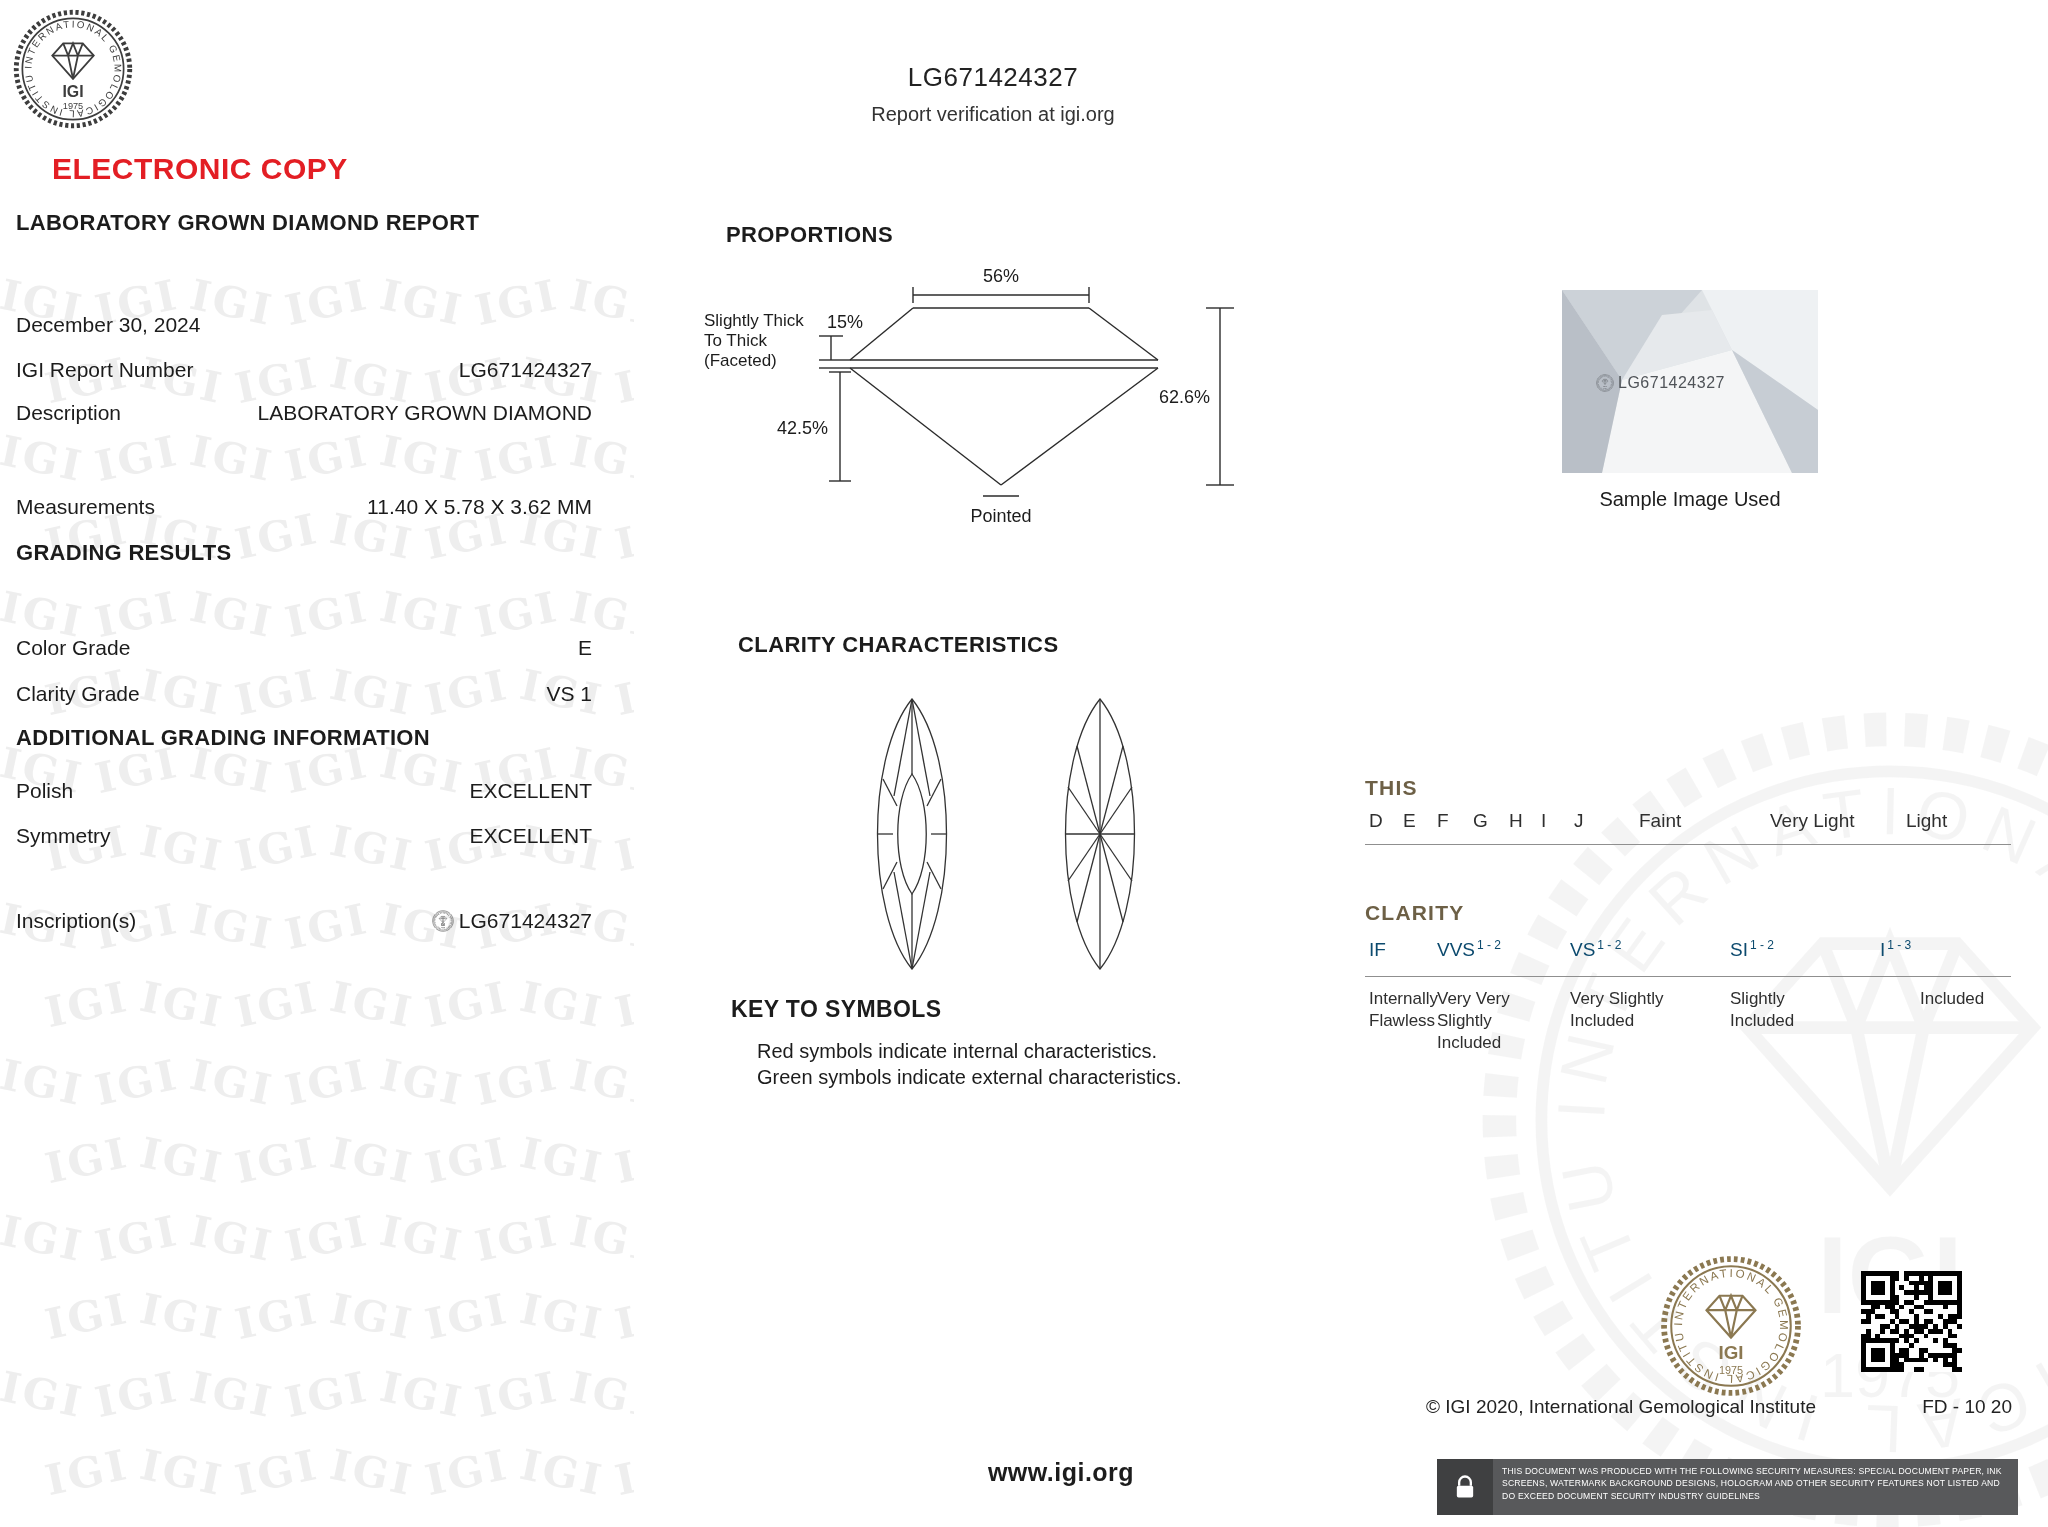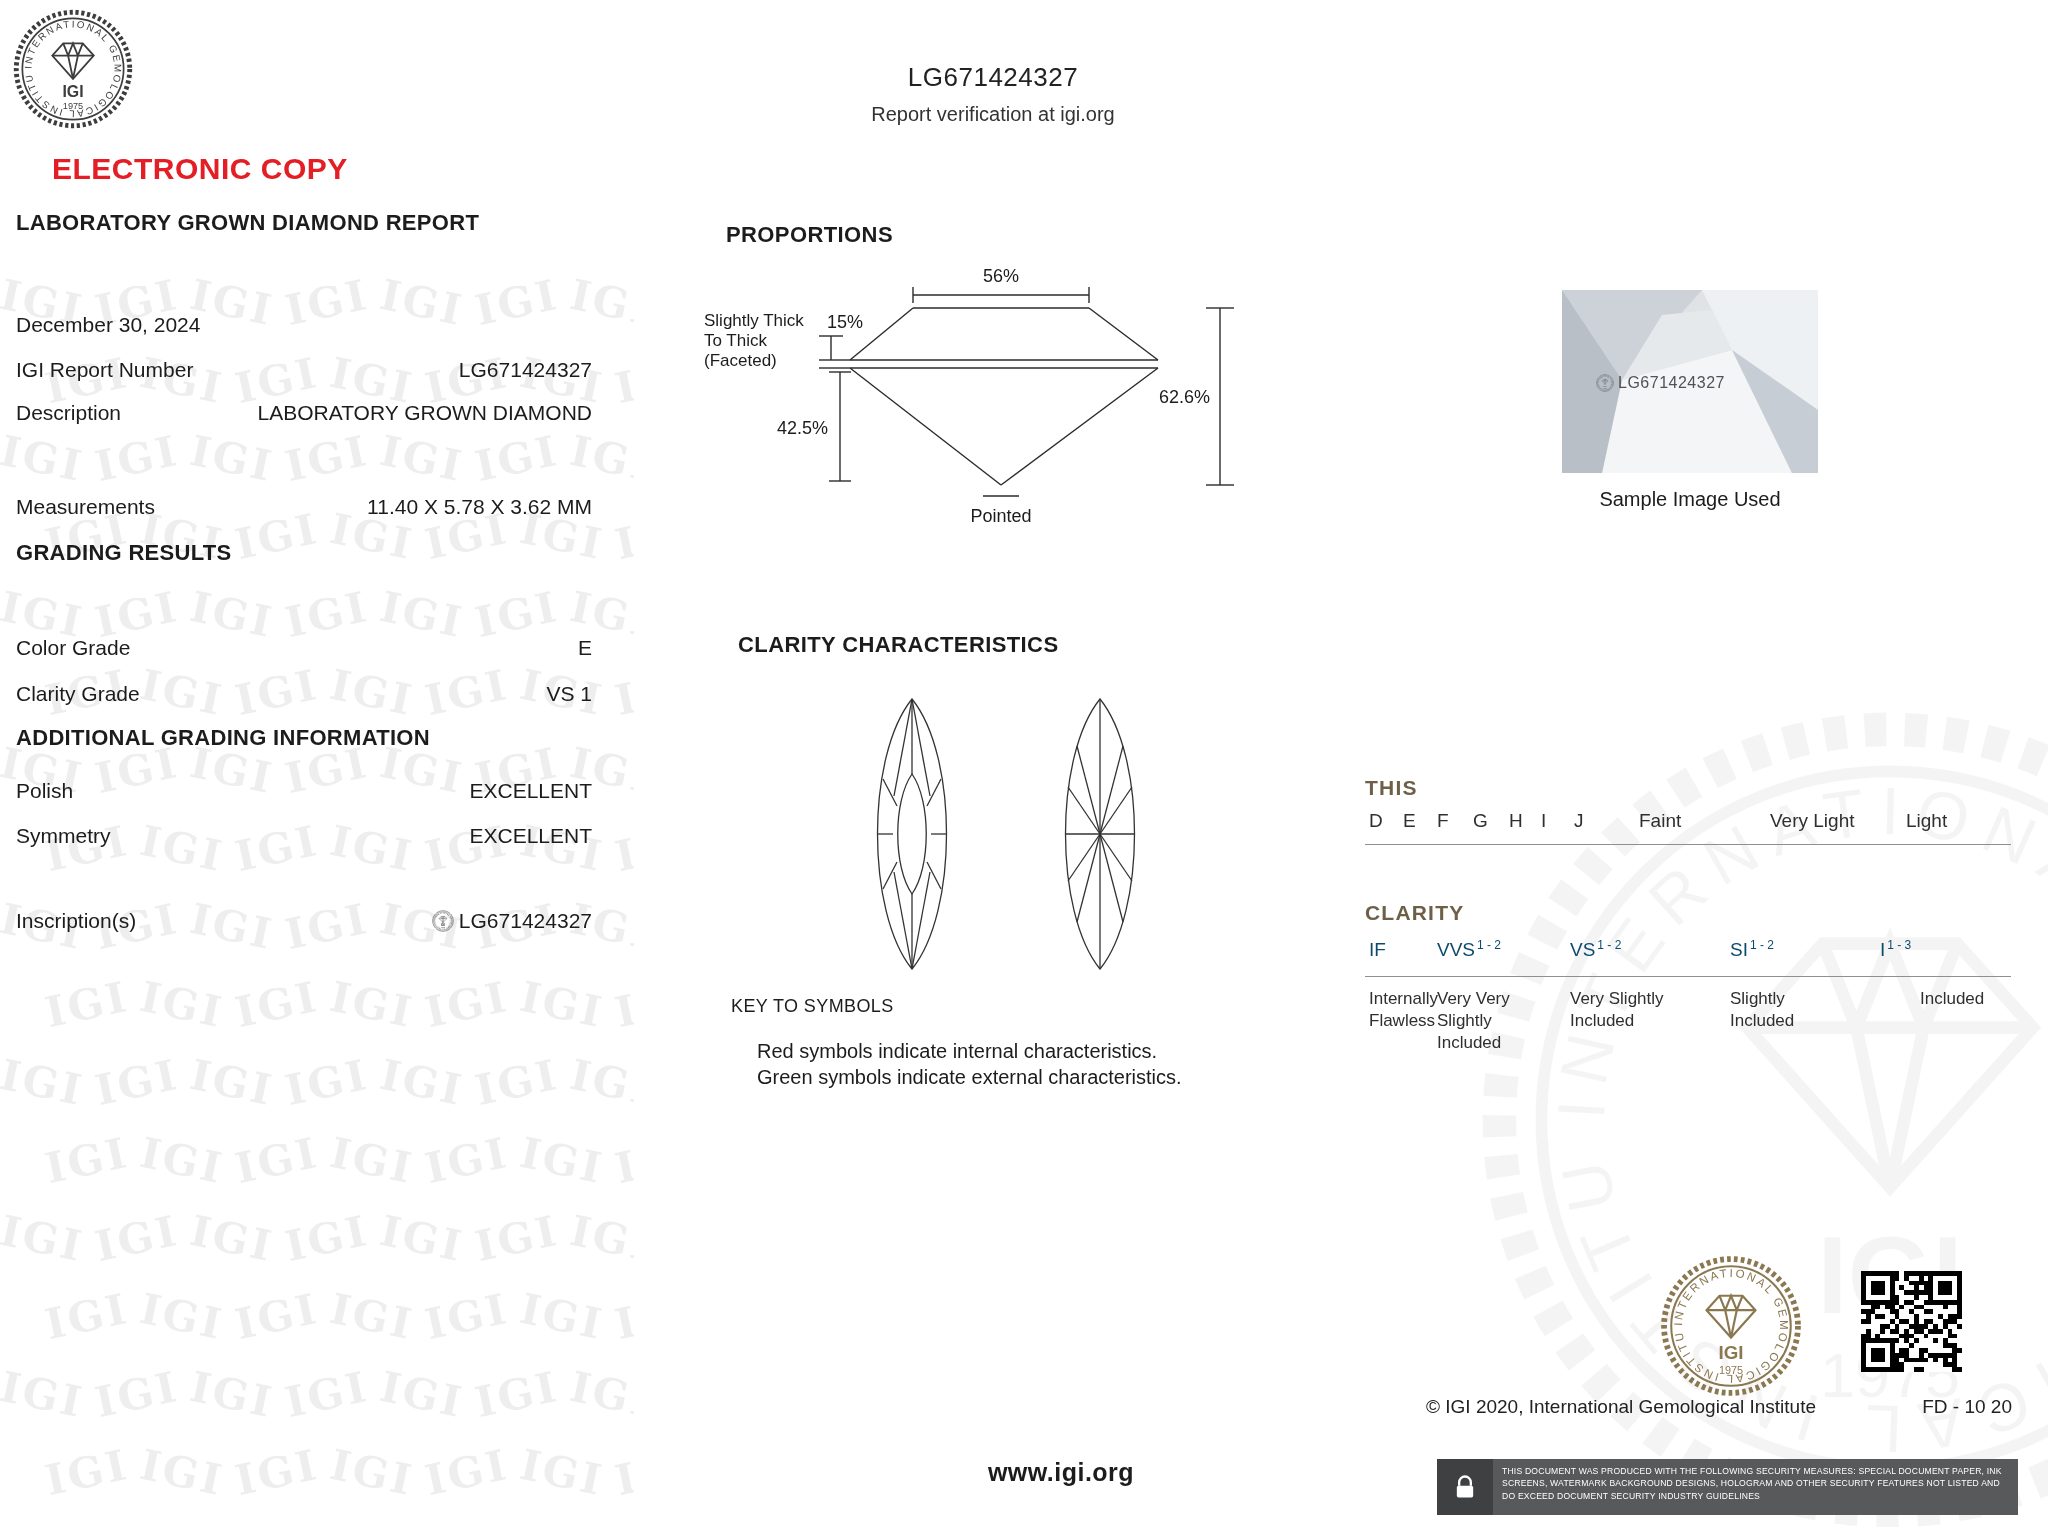--- a/index.html
+++ b/index.html
@@ -36,21 +36,21 @@
   
   .prop-title{left:726px;top:222px;font-size:22px;font-weight:bold;letter-spacing:.4px}
   .prop-svg{left:700px;top:268px}
   svg text{font-family:"Liberation Sans","DejaVu Sans",sans-serif}
 
   
   .clar-title{left:738px;top:632px;font-size:22px;font-weight:bold;letter-spacing:.4px}
   .clar-svg{left:830px;top:684px}
 
   
-  .key-title{left:731px;top:996px;font-size:18px;font-weight:normal;letter-spacing:.4px}
+  .key-title{left:731px;top:996px;font-size:23px;font-weight:bold;letter-spacing:.4px}
   .key-line1{left:757px;top:1040px;font-size:20px}
   .key-line2{left:757px;top:1066px;font-size:20px}
 
   
   .sample-image{left:1562px;top:290px;width:256px;height:183px;overflow:hidden}
   .sample-inscription{position:absolute;left:34px;top:84px;display:flex;align-items:center;gap:4px;
     font-size:16px;color:#4f5358;letter-spacing:.5px}
   .sample-inscription .mini-seal{width:18px;height:18px;color:#4f5358}
   .sample-caption{left:1562px;top:488px;width:256px;text-align:center;font-size:20px}
 

